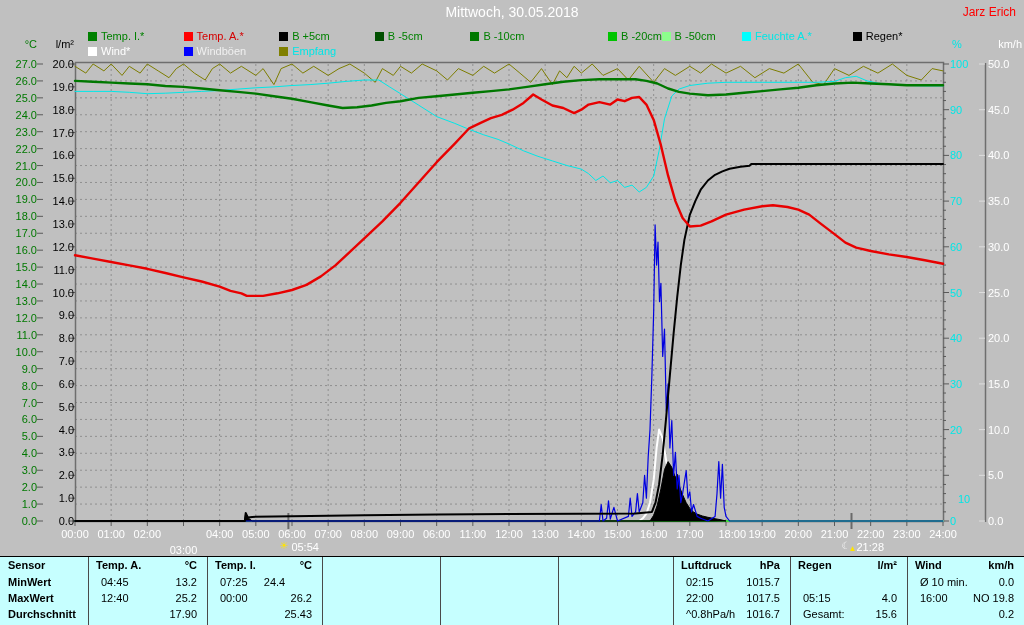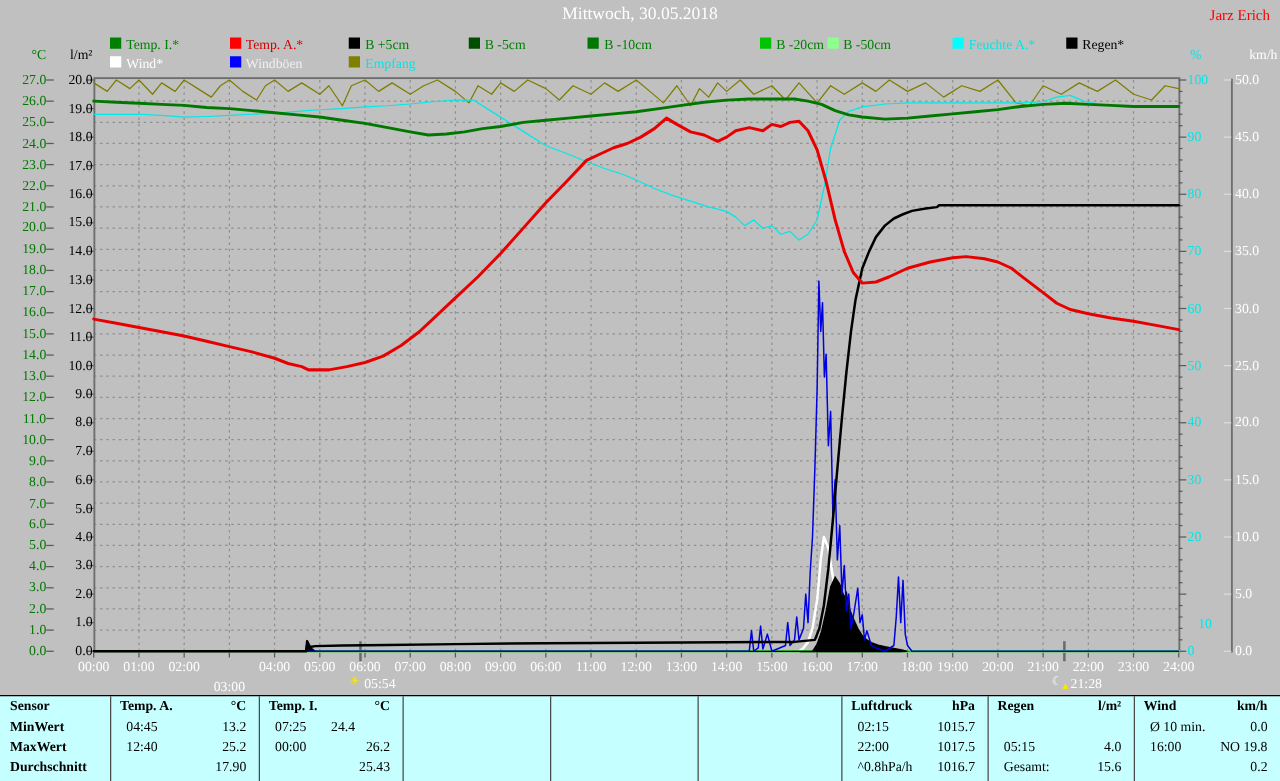--- a/index.html
+++ b/index.html
@@ -1,20 +1,20 @@
 <!DOCTYPE html>
 <html><head>
 <meta charset="utf-8">
 <style>
   html,body{margin:0;padding:0;background:#c0c0c0;}
   #app{position:relative;width:1024px;height:625px;overflow:hidden;background:#c0c0c0;
-       font-family:Liberation Serif, serif;}
+       font-family:Liberation Sans, sans-serif;}
   .lbl{position:absolute;font-size:11px;line-height:12px;white-space:nowrap;}
   .ticklbl{position:absolute;font-size:11px;line-height:11px;white-space:nowrap;}
-  .legend-item{position:absolute;display:flex;align-items:flex-start;gap:4px;font-size:11px;line-height:12px;}
+  .legend-item{position:absolute;display:flex;align-items:center;gap:4px;font-size:11px;line-height:12px;}
   .sw{width:9px;height:9px;display:inline-block;flex:0 0 9px;}
   #title{position:absolute;left:0;right:0;top:6px;text-align:center;font-size:14px;}
   #author{position:absolute;right:8px;top:5px;font-size:12px;}
   #plot{position:absolute;left:0;top:0;}
   #btable{position:absolute;left:0;top:556px;width:1024px;height:69px;background:#c6ffff;
           border-top:1px solid #000;box-sizing:border-box;}
   .sep{position:absolute;top:0;width:1px;height:69px;background:#4a4a4a;}
   .tcell{position:absolute;font-size:11px;line-height:13px;color:#000;white-space:nowrap;}
   .bold{font-weight:bold;}
   .tright{text-align:right;}
@@ -48,21 +48,21 @@
         <span style="color: rgb(0, 128, 0);">B -10cm</span>
       </div>
       <div class="legend-item" style="left: 566px; top: 30px; padding-left: 42px;">
         <span class="sw" style="background: rgb(0, 196, 0);"></span>
         <span style="color: rgb(0, 128, 0);">B -20cm</span>
       </div>
       <div class="legend-item" style="left: 661.6px; top: 30px;">
         <span class="sw" style="background: rgb(140, 255, 140);"></span>
         <span style="color: rgb(0, 128, 0);">B -50cm</span>
       </div>
-      <div class="legend-item" style="left: 762px; top: 30px;">
+      <div class="legend-item" style="left: 742px; top: 30px;">
         <span class="sw" style="background: rgb(0, 255, 255);"></span>
         <span style="color: rgb(0, 230, 230);">Feuchte A.*</span>
       </div>
       <div class="legend-item" style="left: 852.8px; top: 30px;">
         <span class="sw" style="background: rgb(0, 0, 0);"></span>
         <span style="color: rgb(0, 0, 0);">Regen*</span>
       </div>
       <div class="legend-item" style="left: 88px; top: 45px;">
         <span class="sw" style="background: rgb(255, 255, 255);"></span>
         <span style="color: rgb(255, 255, 255);">Wind*</span>

